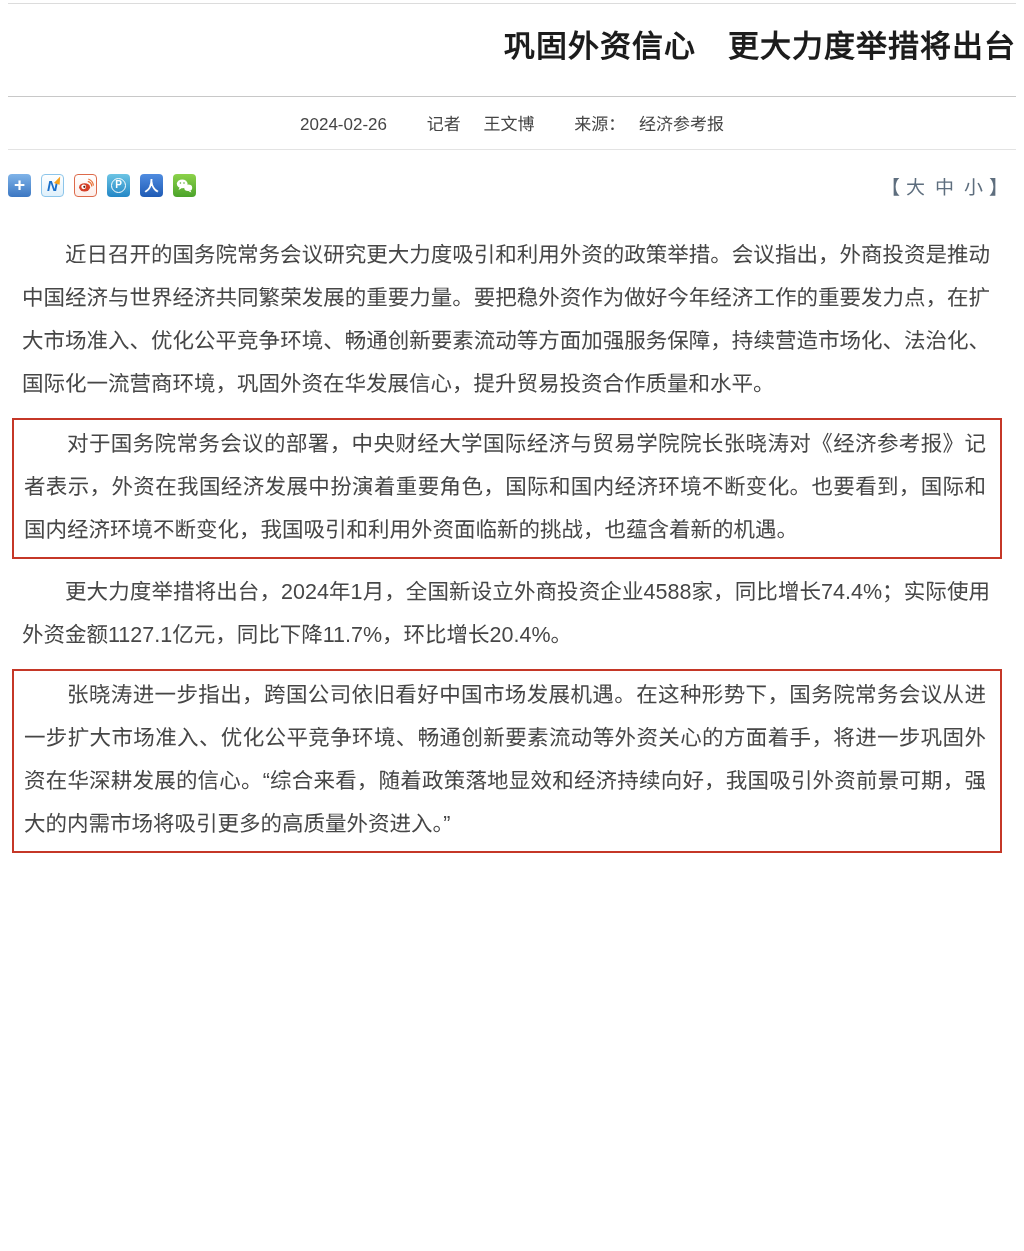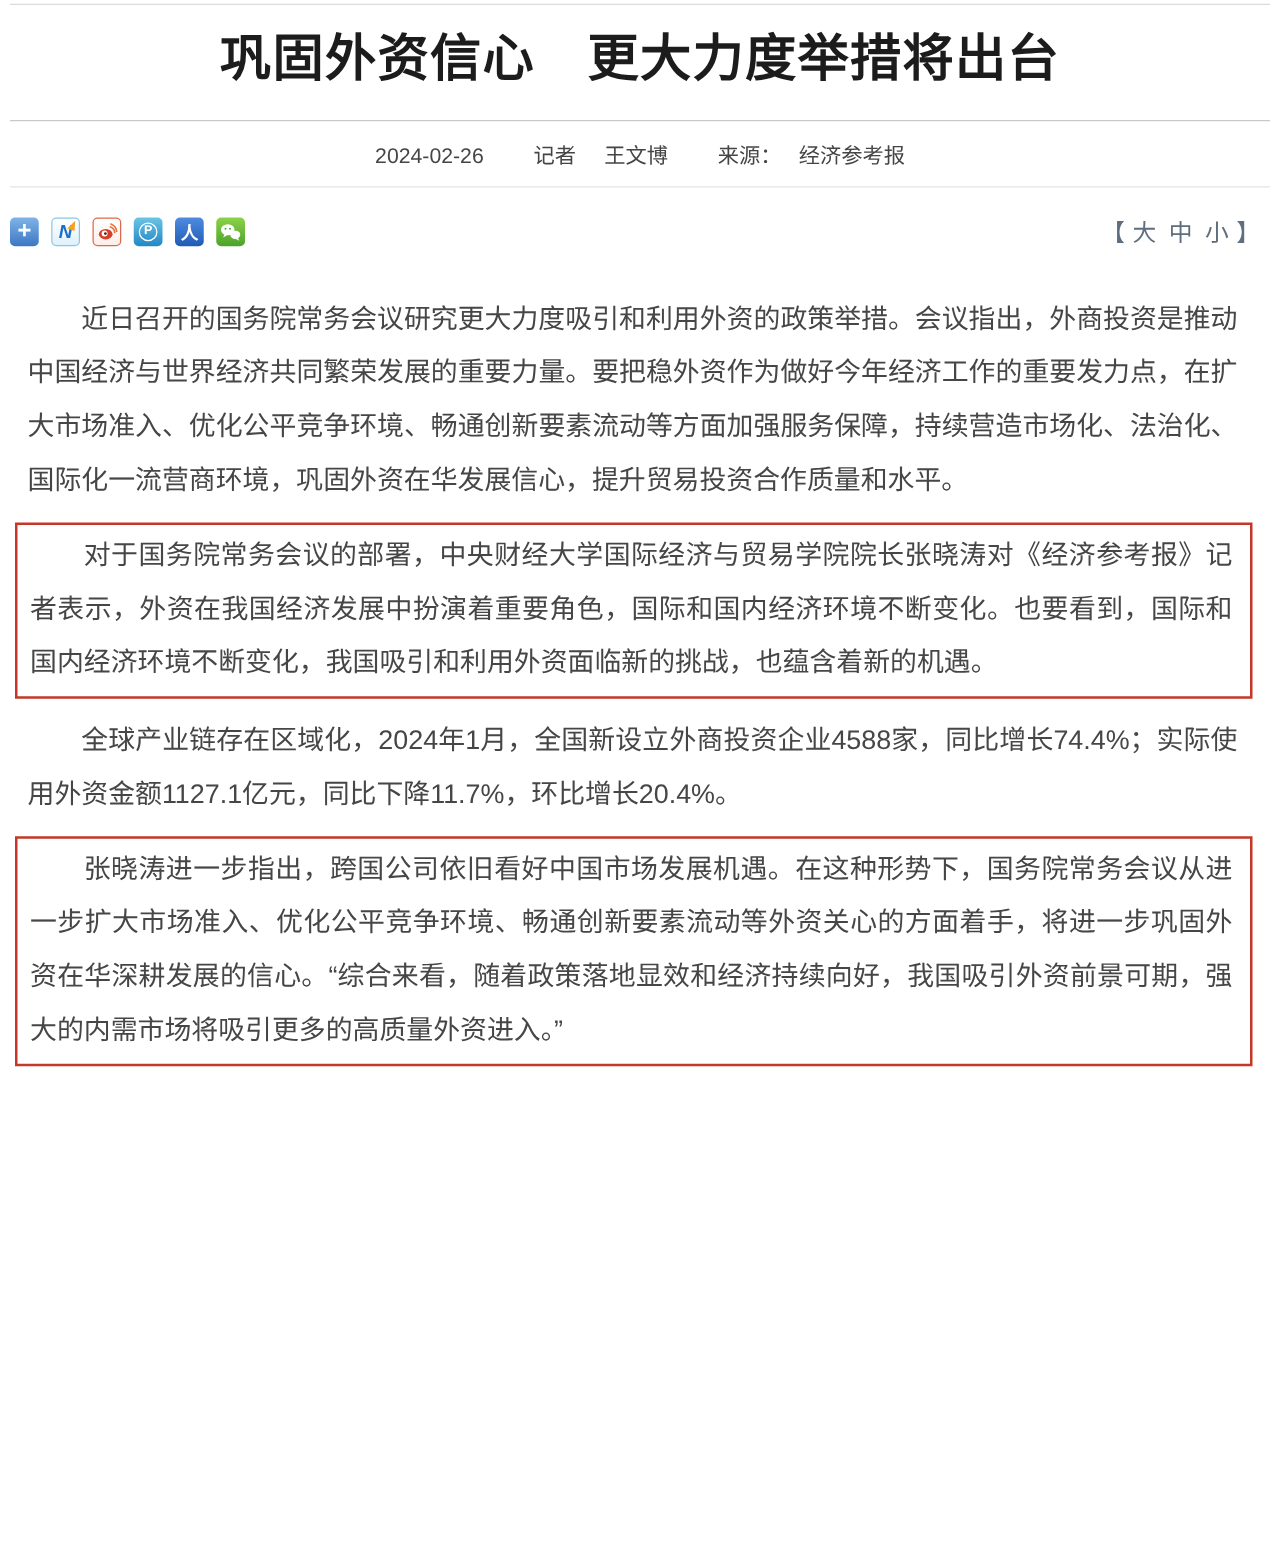--- a/index.html
+++ b/index.html
@@ -18,25 +18,26 @@
     color:var(--body-text);
   }
   .top-rule{margin:3px 8px 0;border-top:1px solid #dcdcdc;height:0;}
   .title-block{
     margin:0 8px;
     border-bottom:1px solid #c8c8c8;
     text-align:center;
     padding:23px 0 29px;
   }
   .page-title{
-    font-size:41px;
+    font-size:31px;
     font-weight:600;
     letter-spacing:1px;
     color:var(--title-text);
     line-height:40px;
+    text-align:right;
   }
   .meta-row{
     margin:0 8px;
     border-bottom:1px solid #e3e3e3;
     text-align:center;
     padding:13px 0 14px;
     font-size:17px;
     color:var(--meta-text);
   }
   .meta-row .seg{margin:0 9px;}
@@ -152,17 +153,17 @@
   <div class="fontsize-controls">
     <span>【</span><span class="sz">大</span><span class="sz">中</span><span class="sz">小</span><span>】</span>
   </div>
 </div>
 
 <div class="article">
     <p class="body-para">近日召开的国务院常务会议研究更大力度吸引和利用外资的政策举措。会议指出，外商投资是推动中国经济与世界经济共同繁荣发展的重要力量。要把稳外资作为做好今年经济工作的重要发力点，在扩大市场准入、优化公平竞争环境、畅通创新要素流动等方面加强服务保障，持续营造市场化、法治化、国际化一流营商环境，巩固外资在华发展信心，提升贸易投资合作质量和水平。</p>
     <div class="highlight-box">
       <p class="body-para">对于国务院常务会议的部署，中央财经大学国际经济与贸易学院院长张晓涛对《经济参考报》记者表示，外资在我国经济发展中扮演着重要角色，国际和国内经济环境不断变化。也要看到，国际和国内经济环境不断变化，我国吸引和利用外资面临新的挑战，也蕴含着新的机遇。</p>
     </div>
-    <p class="body-para">全球产业链存在区域化，2024年1月，全国新设立外商投资企业4588家，同比增长74.4%；实际使用外资金额1127.1亿元，同比下降11.7%，环比增长20.4%。</p>
+    <p class="body-para">更大力度举措将出台，2024年1月，全国新设立外商投资企业4588家，同比增长74.4%；实际使用外资金额1127.1亿元，同比下降11.7%，环比增长20.4%。</p>
     <div class="highlight-box">
       <p class="body-para">张晓涛进一步指出，跨国公司依旧看好中国市场发展机遇。在这种形势下，国务院常务会议从进一步扩大市场准入、优化公平竞争环境、畅通创新要素流动等外资关心的方面着手，将进一步巩固外资在华深耕发展的信心。“综合来看，随着政策落地显效和经济持续向好，我国吸引外资前景可期，强大的内需市场将吸引更多的高质量外资进入。”</p>
     </div>
   </div>
 
 </body></html>

